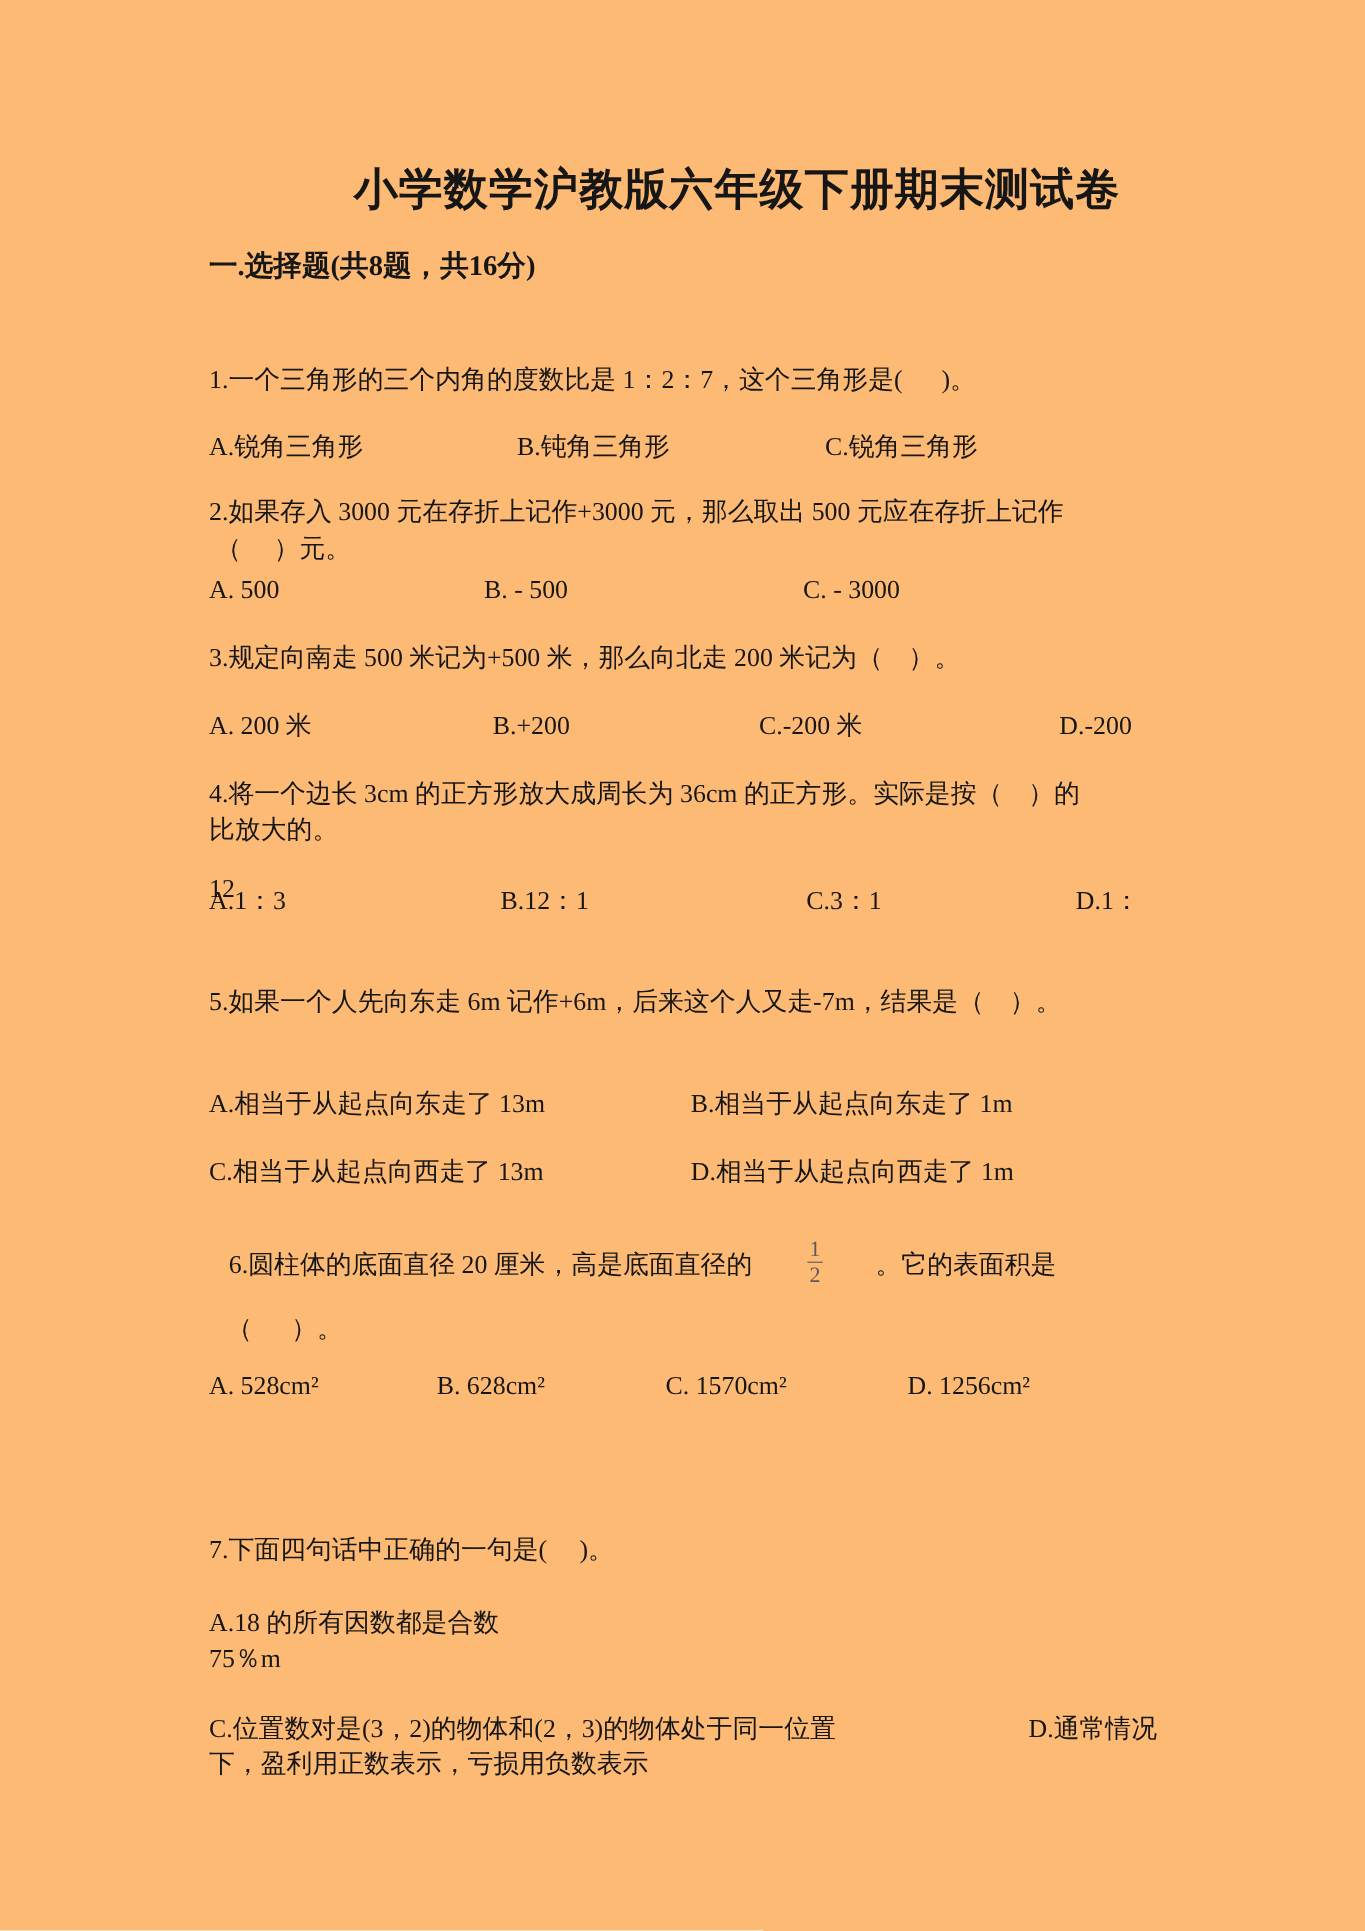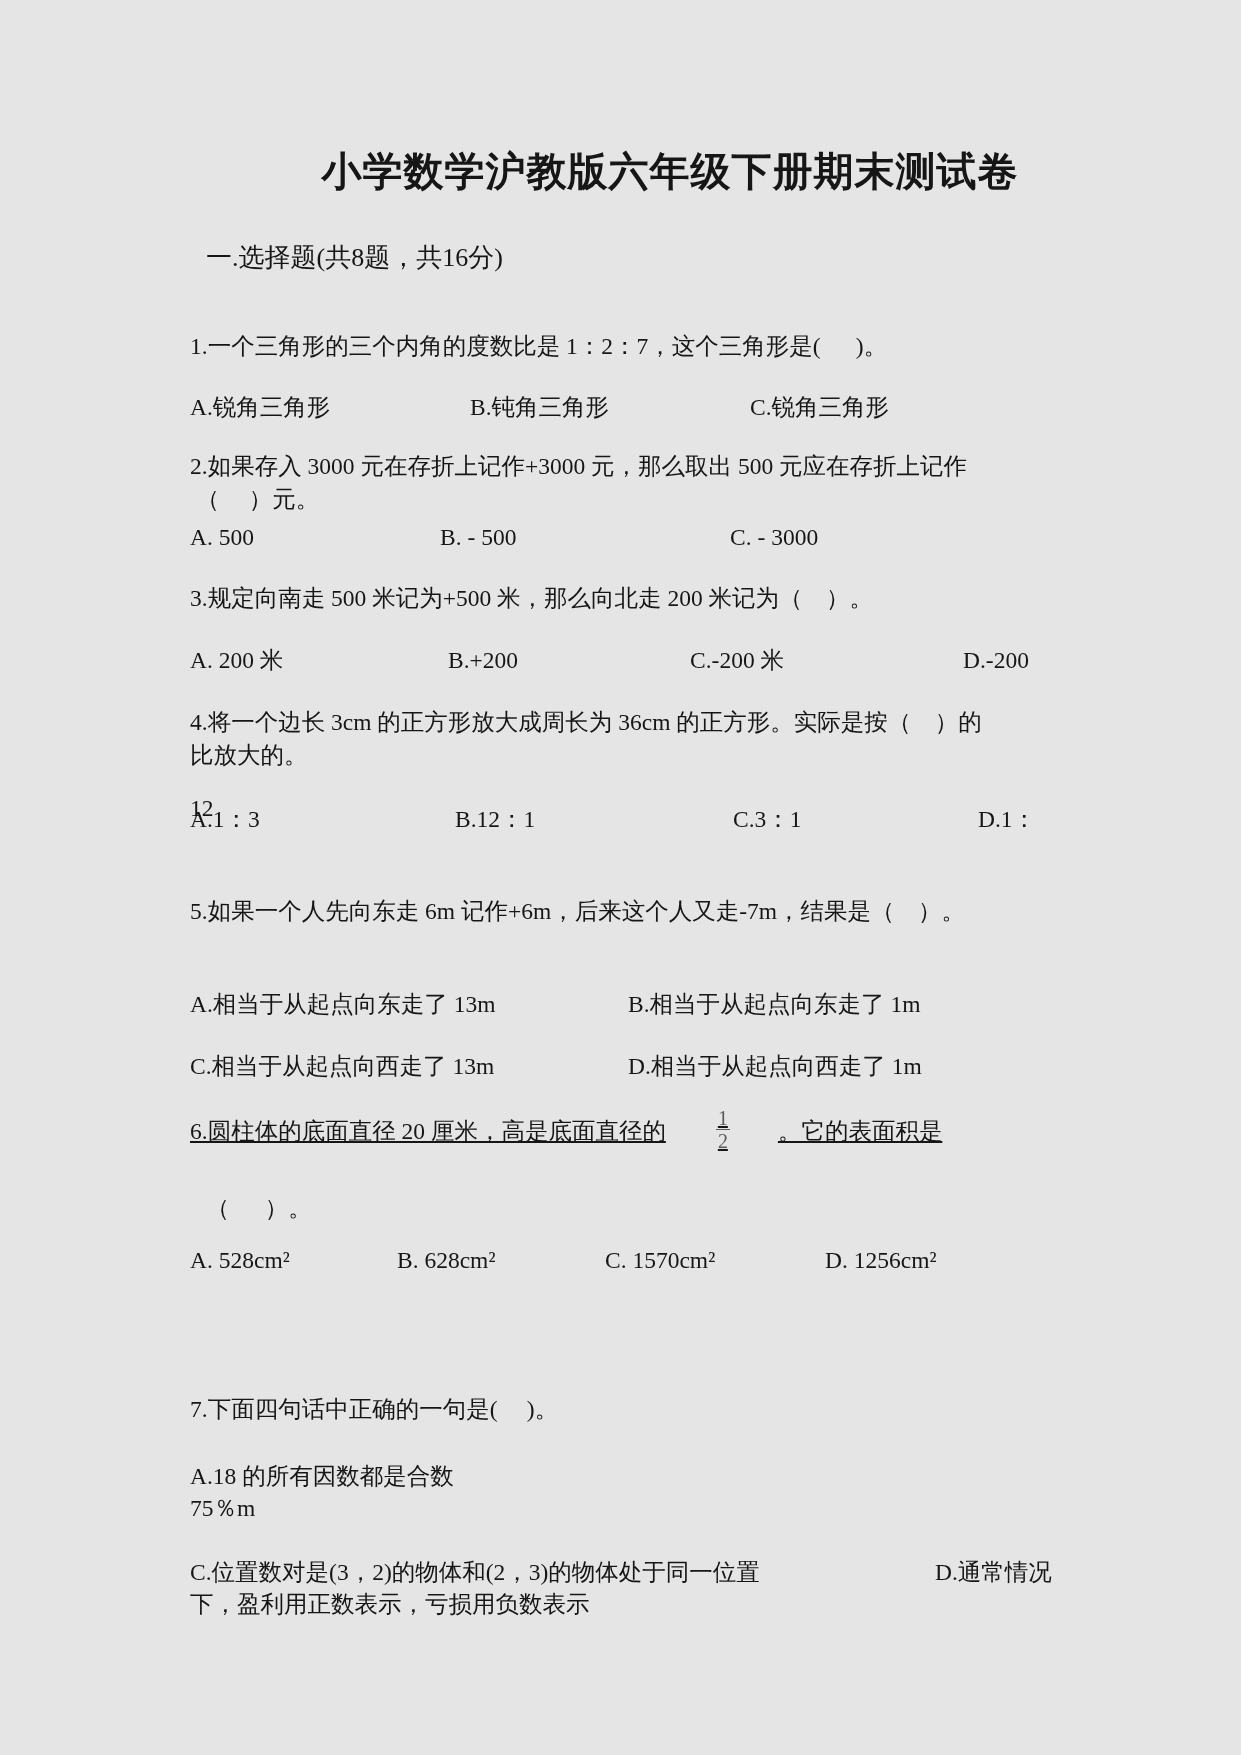--- a/index.html
+++ b/index.html
@@ -1,44 +1,44 @@
 <!DOCTYPE html>
 <html><head>
 <meta charset="utf-8">
 <style>
   html,body { margin:0; padding:0; background:#ffffff; }
   .page {
     position:relative;
     width:1241px;
     height:1755px;
-    background:#e5e5e5;
+    background:#fdba74;
     overflow:hidden;
     font-family:"Liberation Serif","DejaVu Serif",serif;
     color:#161616;
   }
   .title {
     position:absolute; top:144px; left:190px; width:960px; margin:0;
     text-align:center; font-size:40px; font-weight:700; letter-spacing:1px;
   }
   .section {
-    position:absolute; top:224px; left:190px; margin:16px;
-    font-size:26px; font-weight:400;
+    position:absolute; top:224px; left:190px; margin:0;
+    font-size:26px; font-weight:700;
   }
   .qtext {
     position:absolute; left:190px; width:1010px; margin:0;
     font-size:23.5px; line-height:33px; white-space:pre-wrap;
   }
   .optrow {
     position:absolute; left:190px; width:1010px; height:33px; margin:0;
     font-size:23.5px; line-height:33px;
   }
   .optrow span { position:absolute; top:0; white-space:pre; }
   .qline {
-    position:absolute; left:190px; margin:0;
-    font-size:23.5px; display:flex; align-items:center; white-space:pre;text-decoration:underline;
+    position:absolute; left:190px; margin:18px;
+    font-size:23.5px; display:flex; align-items:center; white-space:pre;
   }
   .frac {
     display:inline-flex; flex-direction:column; align-items:center;
     margin:0 48px 0 50px; color:#5a5a5a;
     font-size:20px; line-height:1.12; transform:translateY(-1px);
   }
   .frac .den { border-top:1.6px solid #5a5a5a; padding:0 2px; }
 </style>
 </head>
 <body>

